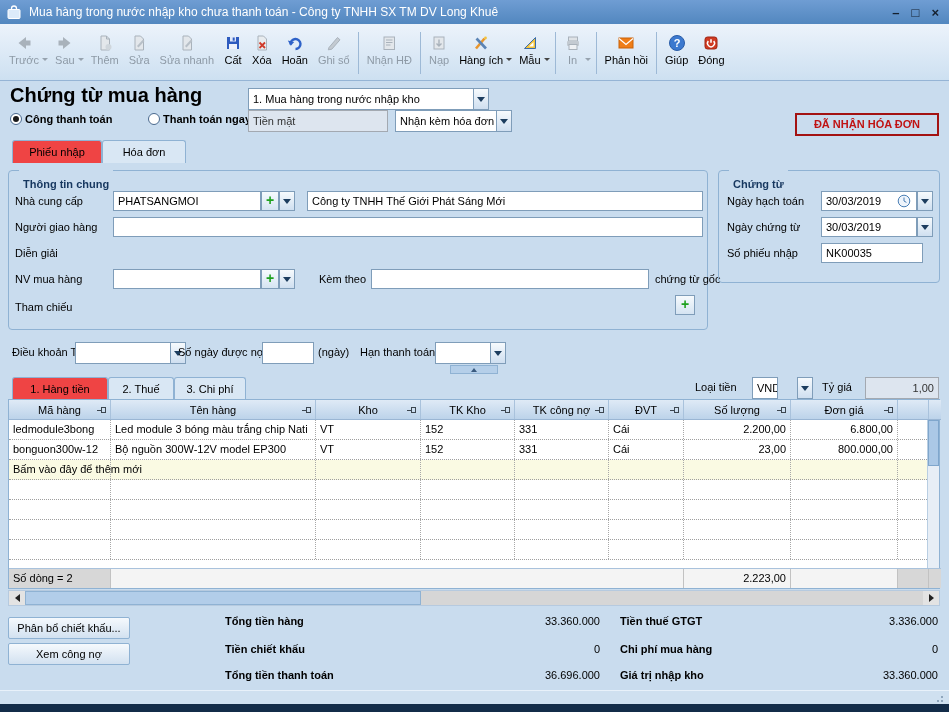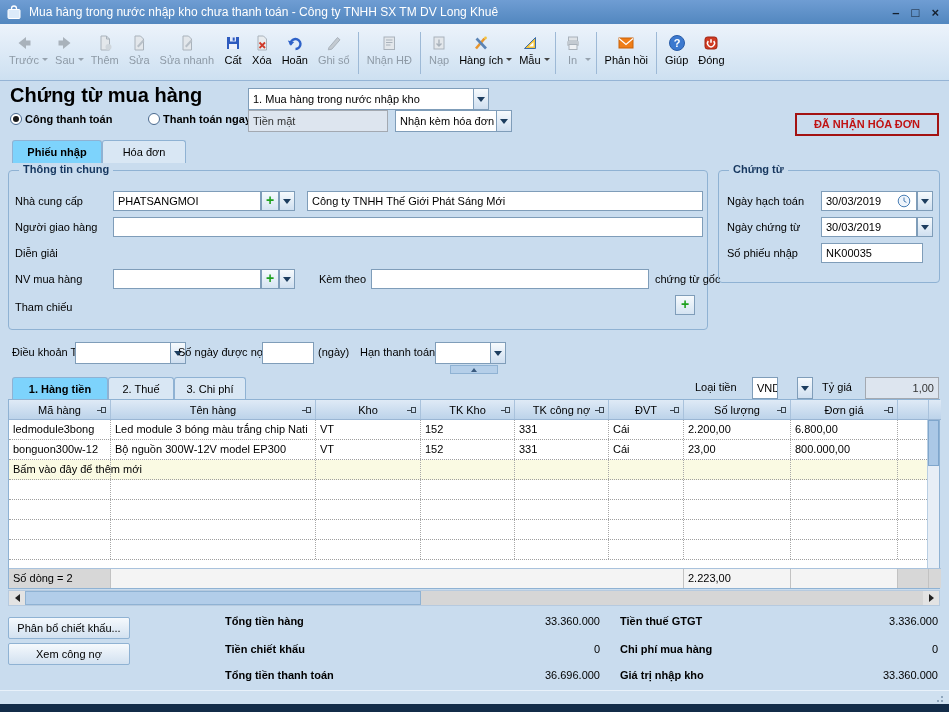--- a/index.html
+++ b/index.html
@@ -30,37 +30,37 @@
   .dd{position:absolute;width:16px;background:linear-gradient(#f6fafd,#cfdff0);border:1px solid #7f9db9;display:flex;align-items:center;justify-content:center}
   .dd i{width:0;height:0;border:4px solid transparent;border-top:5px solid #1c3d5f;margin-top:4px}
   .plusbtn{position:absolute;width:18px;background:linear-gradient(#f6fafd,#d5e4f2);border:1px solid #7f9db9;color:#1fa11f;font-weight:bold;font-size:14px;text-align:center;line-height:17px}
   .radio{position:absolute;width:12px;height:12px;border:1px solid #49698e;border-radius:50%;background:#fff}
   .radio.sel::after{content:'';position:absolute;left:2px;top:2px;width:6px;height:6px;border-radius:50%;background:#1a1a1a}
 
   .pagetitle{position:absolute;left:10px;top:84px;font-size:20px;font-weight:bold}
   .redbtn{position:absolute;left:795px;top:113px;width:144px;height:23px;border:2px solid #a31212;color:#c01313;font-weight:bold;text-align:center;line-height:19px;font-size:11px}
 
   .tab{position:absolute;height:23px;line-height:22px;text-align:center;background:#d9e7f4;border:1px solid #8fb2d3;border-bottom:none;border-radius:3px 3px 0 0}
-  .tab.active{background:#7dd3fc;font-weight:bold}
+  .tab.active{background:#ef4444;font-weight:normal}
 
   .gbox{position:absolute;border:1px solid #8fb2d3;border-radius:4px}
-  .glegend{position:absolute;top:-8px;left:10px;background:#c9dcee;padding:0 4px;font-weight:bold;color:#16375f}
+  .glegend{position:absolute;top:-8px;left:10px;background:#c9dcee;padding:15px 4px;font-weight:bold;color:#16375f}
 
   .collapse{position:absolute;left:450px;top:365px;width:48px;height:9px;background:#b5cfe9;border:1px solid #8fb2d3;display:flex;align-items:center;justify-content:center}
   .collapse i{width:0;height:0;border:3px solid transparent;border-bottom:4px solid #3a5a7e;margin-top:-3px}
 
   
   .grid{position:absolute;left:8px;top:399px;width:932px;height:190px;background:#fff;border:1px solid #8fb2d3}
   .ghead{position:absolute;left:0;top:0;height:20px;display:flex;background:linear-gradient(#dfeaf6,#bcd3ea);border-bottom:1px solid #9ab6d4}
   .hcell{position:relative;border-right:1px solid #a9c2dc;display:flex;align-items:center;justify-content:center;font-size:11px}
   .pin{position:absolute;right:4px;top:7px;width:5px;height:6px;border:1px solid #3c4650}
   .pin::before{content:'';position:absolute;left:-5px;top:2px;width:4px;height:1px;background:#3c4650}
   .grow{position:absolute;left:0;height:20px;display:flex;border-bottom:1px dotted #9f9f9f}
   .rc{border-right:1px dotted #a8a8a8;line-height:19px;padding:0 4px;overflow:hidden;white-space:nowrap}
-  .num{}
+  .num{text-align:right}
   .addrow{background:#fafae3}
   .addtext{position:absolute;left:4px;top:0;line-height:19px}
   .w0{width:102px}.w1{width:205px}.w2{width:105px}.w3{width:94px}.w4{width:94px}.w5{width:75px}.w6{width:107px}.w7{width:107px}.w8{width:31px}.w9{width:12px}
   .vscroll{position:absolute;right:0;top:20px;bottom:20px;width:12px;background:#e7eef6;border-left:1px solid #b9cee2}
   .vthumb{position:absolute;left:0;top:0;width:11px;height:46px;background:#abc8e6;border:1px solid #7fa6cc}
   .gsum{position:absolute;left:0;bottom:0;height:20px;display:flex;background:#efefef;border-top:1px solid #a9c2dc}
   .scell{border-right:1px solid #c2c2c2;line-height:19px;padding:0 4px;white-space:nowrap}
   .sgray{background:#d7d7d7}
 
   .hscroll{position:absolute;left:8px;top:590px;width:932px;height:16px;background:#d6d6d6;border:1px solid #b6cadf;display:flex}

